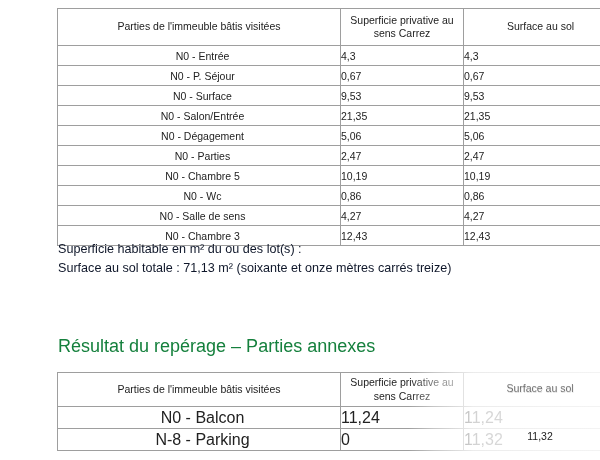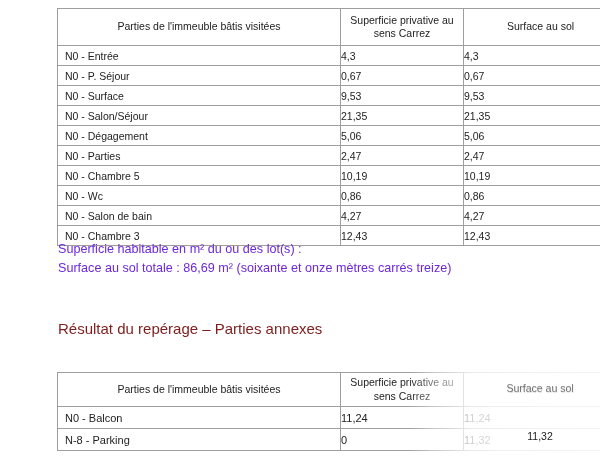--- a/index.html
+++ b/index.html
@@ -47,45 +47,45 @@
     vertical-align: middle;
     line-height: 1.25;
     font-size: 10.5px;
   }
   #table-areas tbody td {
     height: 19px;
     vertical-align: middle;
     font-size: 10.5px;
   }
   .cell-label {
-    text-align: left;
+    text-align: center;
     padding-left: 7px !important;
   }
   .cell-num {
   }
 
   
   #summary-block {
     position: absolute;
     left: 58px;
     top: 240px;
     width: 500px;
     font-size: 12.6px;
     line-height: 1.52;
-    color: #6d28d9;
+    color: #0f172a;
   }
   #summary-block .line { white-space: nowrap; }
 
   
   #annexes-heading {
     position: absolute;
     left: 58px;
-    top: 320px;
-    font-size: 15px;
-    color: #7f1d1d;
+    top: 336px;
+    font-size: 18px;
+    color: #15803d;
     white-space: nowrap;
   }
 
   
   #table-annexes {
     left: 57px;
     top: 372px;
     width: 560px;
   }
   #table-annexes .col-label   { width: 283px; }
@@ -95,21 +95,21 @@
   #table-annexes thead th {
     height: 33px;
     text-align: center;
     vertical-align: middle;
     line-height: 1.25;
     font-size: 10.5px;
   }
   #table-annexes tbody td {
     height: 21px;
     vertical-align: middle;
-    font-size: 11px;
+    font-size: 16px;
   }
 
   
   #fade-overlay {
     position: absolute;
     left: 408px;
     top: 368px;
     width: 192px;
     height: 86px;
     pointer-events: none;
@@ -179,21 +179,21 @@
         <td class="cell-label">N0 - P. Séjour</td>
         <td class="cell-num">0,67</td>
         <td class="cell-num">0,67</td>
       </tr>
       <tr>
         <td class="cell-label">N0 - Surface</td>
         <td class="cell-num">9,53</td>
         <td class="cell-num">9,53</td>
       </tr>
       <tr>
-        <td class="cell-label">N0 - Salon/Séjour</td>
+        <td class="cell-label">N0 - Salon/Entrée</td>
         <td class="cell-num">21,35</td>
         <td class="cell-num">21,35</td>
       </tr>
       <tr>
         <td class="cell-label">N0 - Dégagement</td>
         <td class="cell-num">5,06</td>
         <td class="cell-num">5,06</td>
       </tr>
       <tr>
         <td class="cell-label">N0 - Parties</td>
@@ -204,35 +204,35 @@
         <td class="cell-label">N0 - Chambre 5</td>
         <td class="cell-num">10,19</td>
         <td class="cell-num">10,19</td>
       </tr>
       <tr>
         <td class="cell-label">N0 - Wc</td>
         <td class="cell-num">0,86</td>
         <td class="cell-num">0,86</td>
       </tr>
       <tr>
-        <td class="cell-label">N0 - Salon de bain</td>
+        <td class="cell-label">N0 - Salle de sens</td>
         <td class="cell-num">4,27</td>
         <td class="cell-num">4,27</td>
       </tr>
       <tr>
         <td class="cell-label">N0 - Chambre 3</td>
         <td class="cell-num">12,43</td>
         <td class="cell-num">12,43</td>
       </tr>
     </tbody>
 </table>
 
 <div id="summary-block">
   <div class="line">Superficie habitable en m² du ou des lot(s) :</div>
-  <div class="line">Surface au sol totale : 86,69 m² (soixante et onze mètres carrés treize)</div>
+  <div class="line">Surface au sol totale : 71,13 m² (soixante et onze mètres carrés treize)</div>
 </div>
 
 <div id="annexes-heading">Résultat du repérage – Parties annexes</div>
 
 <table class="doc-table" id="table-annexes">
   <colgroup>
     <col class="col-label">
       <col class="col-carrez">
       <col class="col-sol">
   </colgroup>

